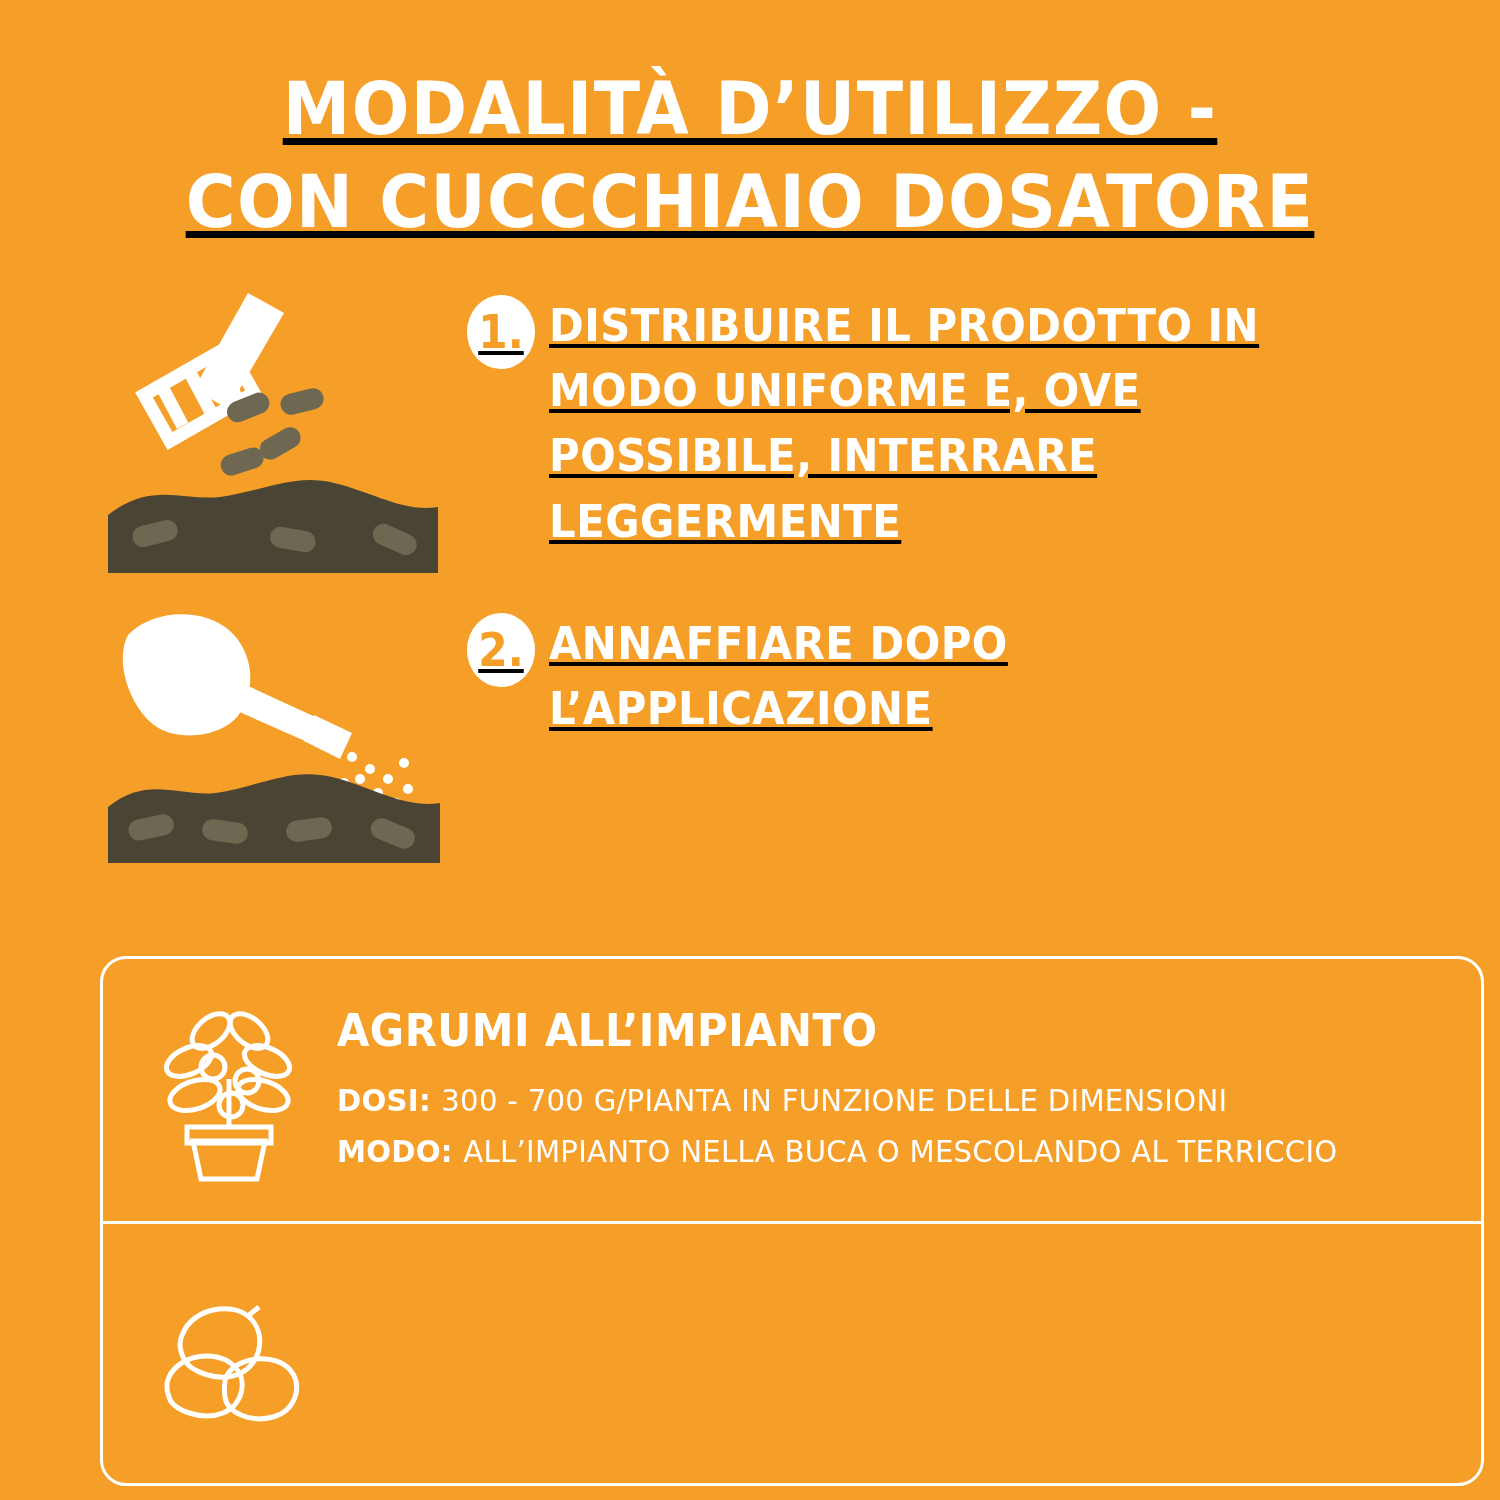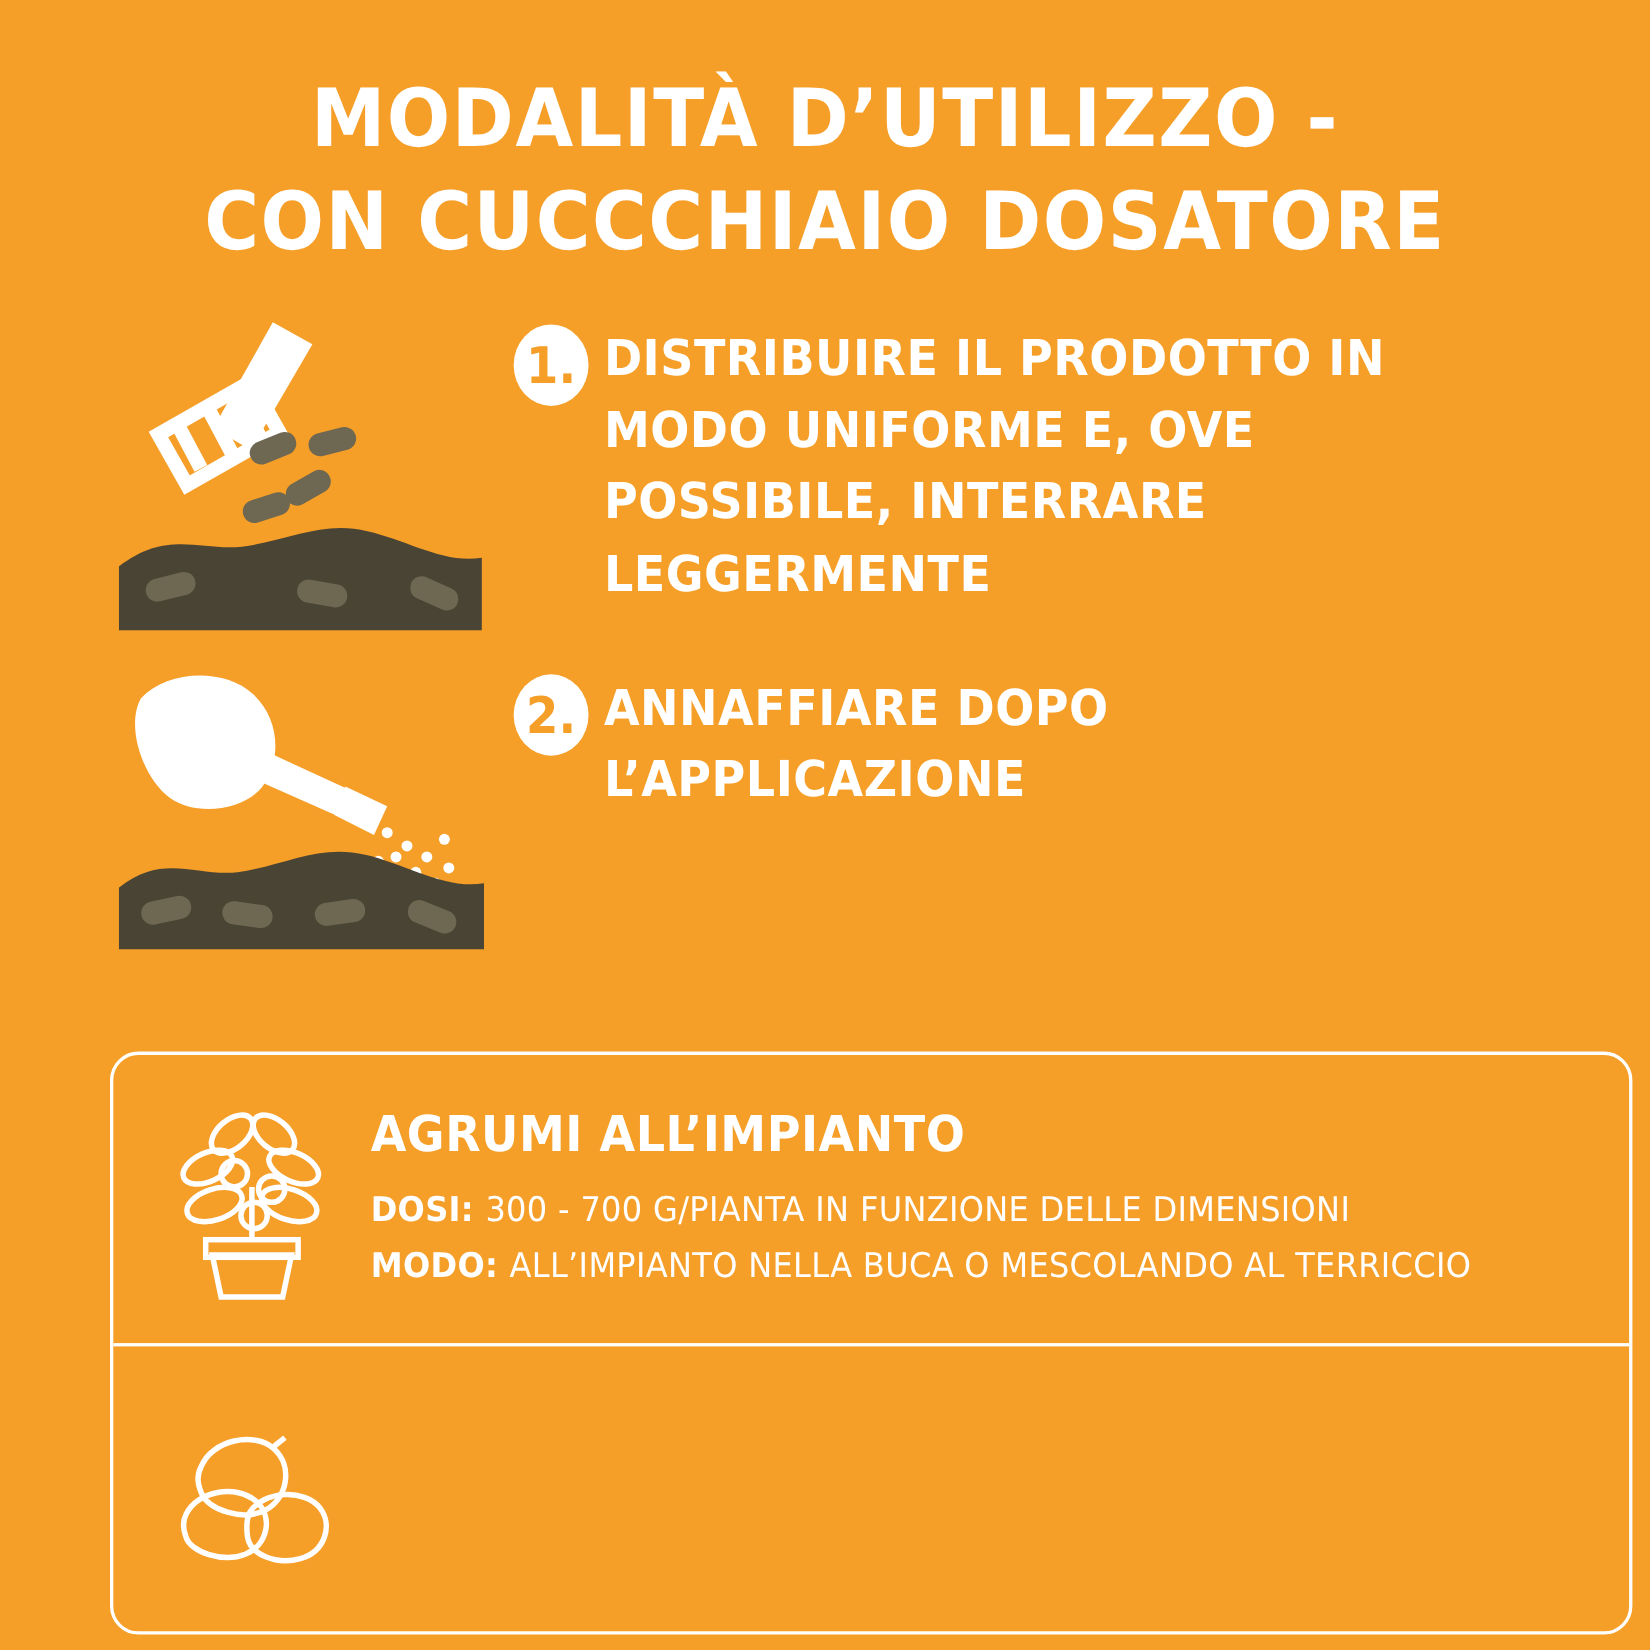--- a/index.html
+++ b/index.html
@@ -11,20 +11,21 @@
     height: 1500px;
     background: #F59E28;
     font-family: "Liberation Sans", sans-serif;
     overflow: hidden;
   }
   .page {
     position: relative;
     width: 1500px;
     height: 1500px;
     box-sizing: border-box;
+    text-decoration: underline;
   }
 
   
   .title-block {
     padding-top: 62px;
     text-align: center;
     color: #FFFFFF;
   }
   .title-line {
     font-family: "DejaVu Sans", sans-serif;

